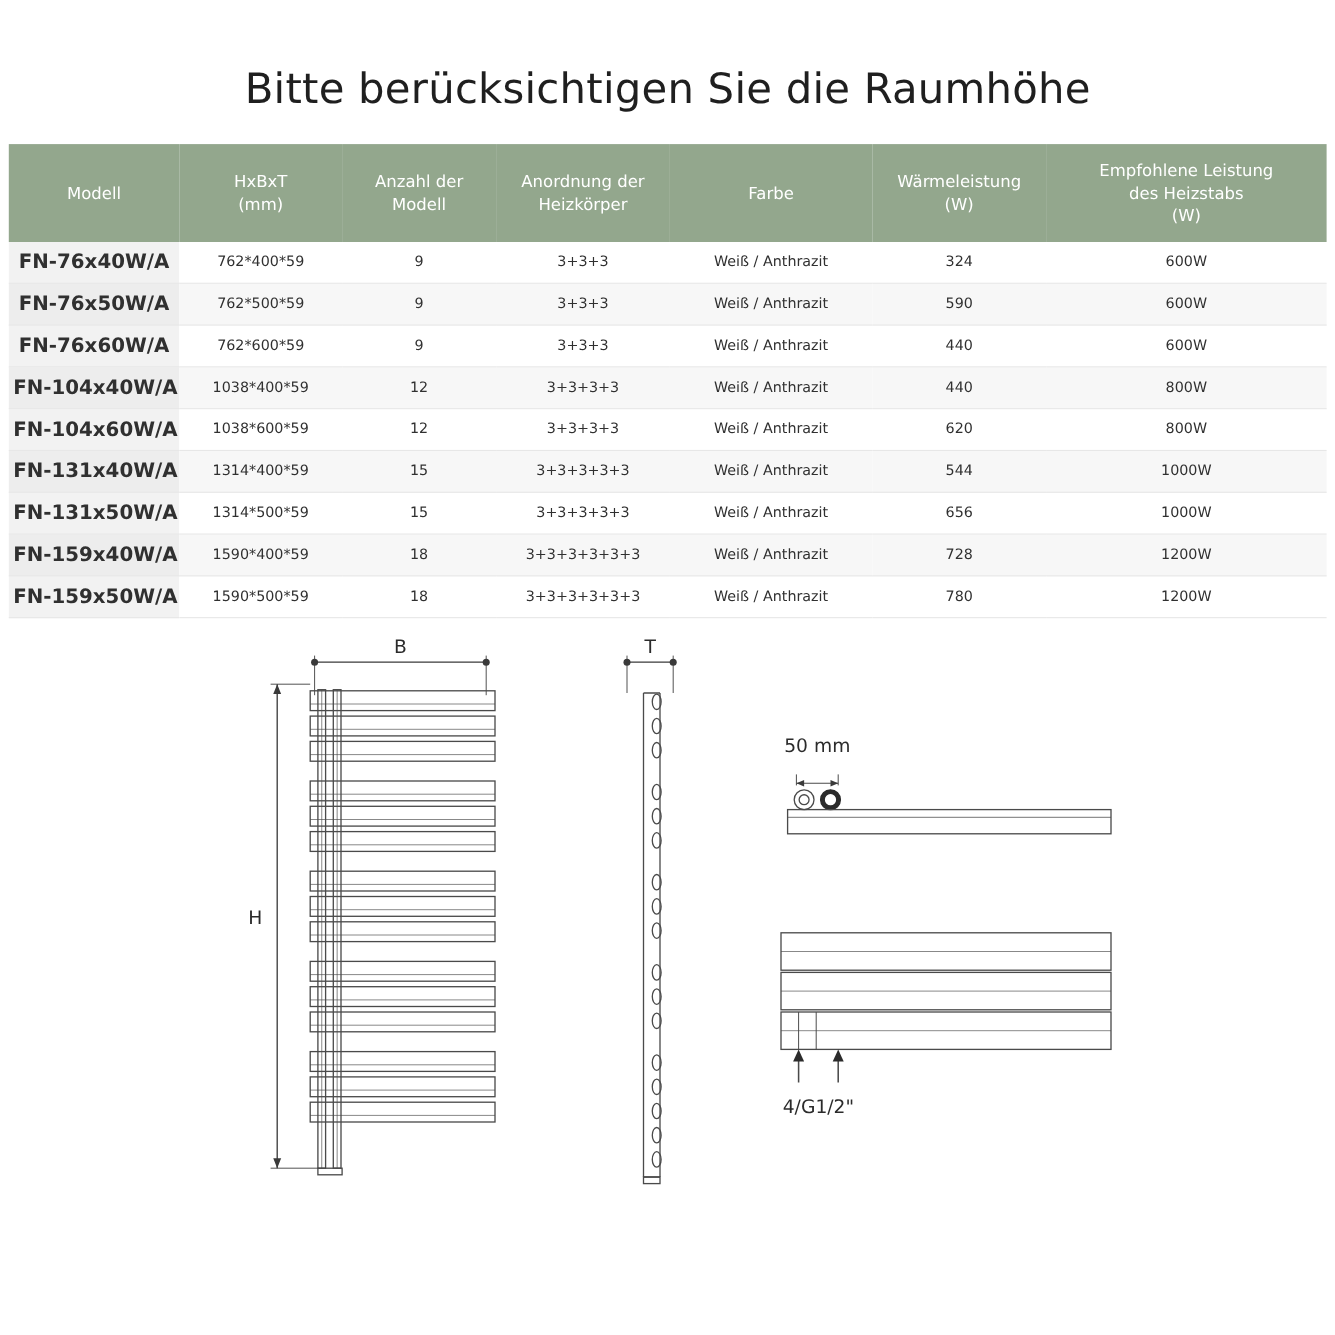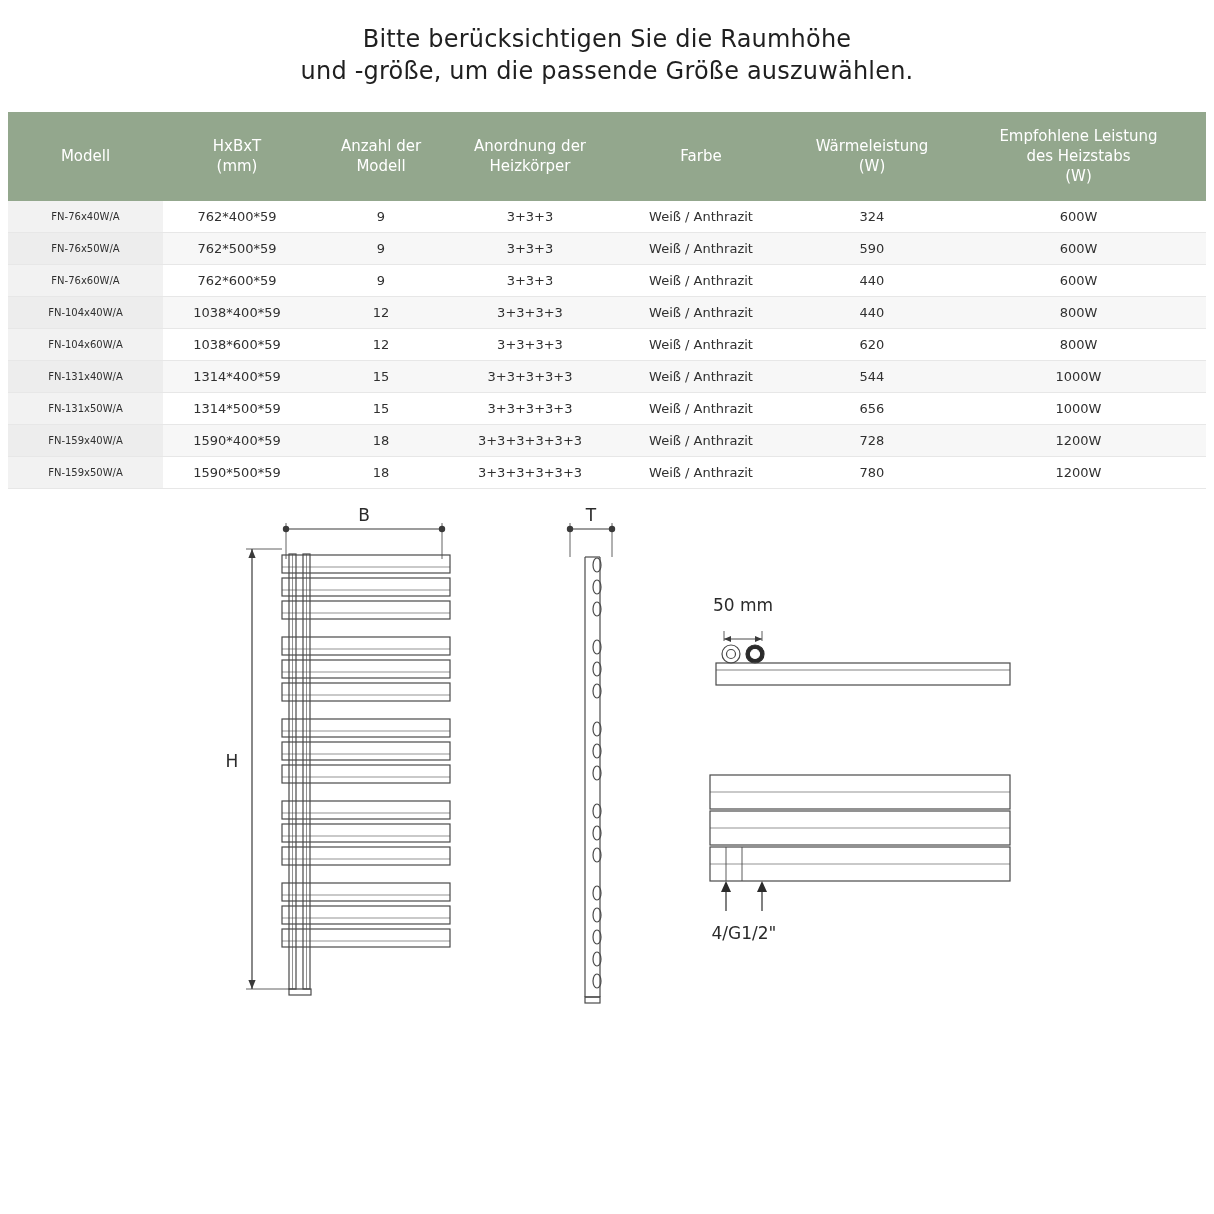--- a/index.html
+++ b/index.html
@@ -16,22 +16,22 @@
     overflow: hidden;
   }
   .page {
     width: 1214px;
     height: 1214px;
     position: relative;
   }
   
   .heading {
     text-align: center;
-    padding-top: 23px;
-    font-size: 24px;
+    padding-top: 56px;
+    font-size: 38px;
     line-height: 1.35;
     font-weight: 400;
     color: #1f1f1f;
     letter-spacing: 0.2px;
   }
   .heading .line { display: block; }
 
   
   .table-wrap {
     margin: 24px 8px 0 8px;
@@ -59,22 +59,22 @@
     padding: 8px 4px;
     font-size: 13px;
     color: #303030;
     border-bottom: 1px solid #e7e7e7;
     white-space: nowrap;
   }
   table.spec tbody tr:nth-child(odd) td { background: #ffffff; }
   table.spec tbody tr:nth-child(even) td { background: #f7f7f7; }
   table.spec tbody td.model {
     background: #f2f2f2 !important;
-    font-weight: 400;
-    font-size: 10px;
+    font-weight: 700;
+    font-size: 18px;
   }
   table.spec tbody tr:nth-child(even) td.model { background: #ededed !important; }
   table.spec tbody td.strong { font-weight: 400; }
 
   
   col.c0 { width: 155px; }
   col.c1 { width: 148px; }
   col.c2 { width: 140px; }
   col.c3 { width: 158px; }
   col.c4 { width: 184px; }
@@ -90,21 +90,20 @@
   }
   .drawing svg { display: block; }
 </style>
 </head>
 <body>
 
 <div class="page">
 
   <div class="heading">
     <span class="line">Bitte berücksichtigen Sie die Raumhöhe</span>
-    <span class="line">und -größe, um die passende Größe auszuwählen.</span>
   </div>
 
   <div class="table-wrap">
     <table class="spec">
       <colgroup>
         <col class="c0">
           <col class="c1">
           <col class="c2">
           <col class="c3">
           <col class="c4">

